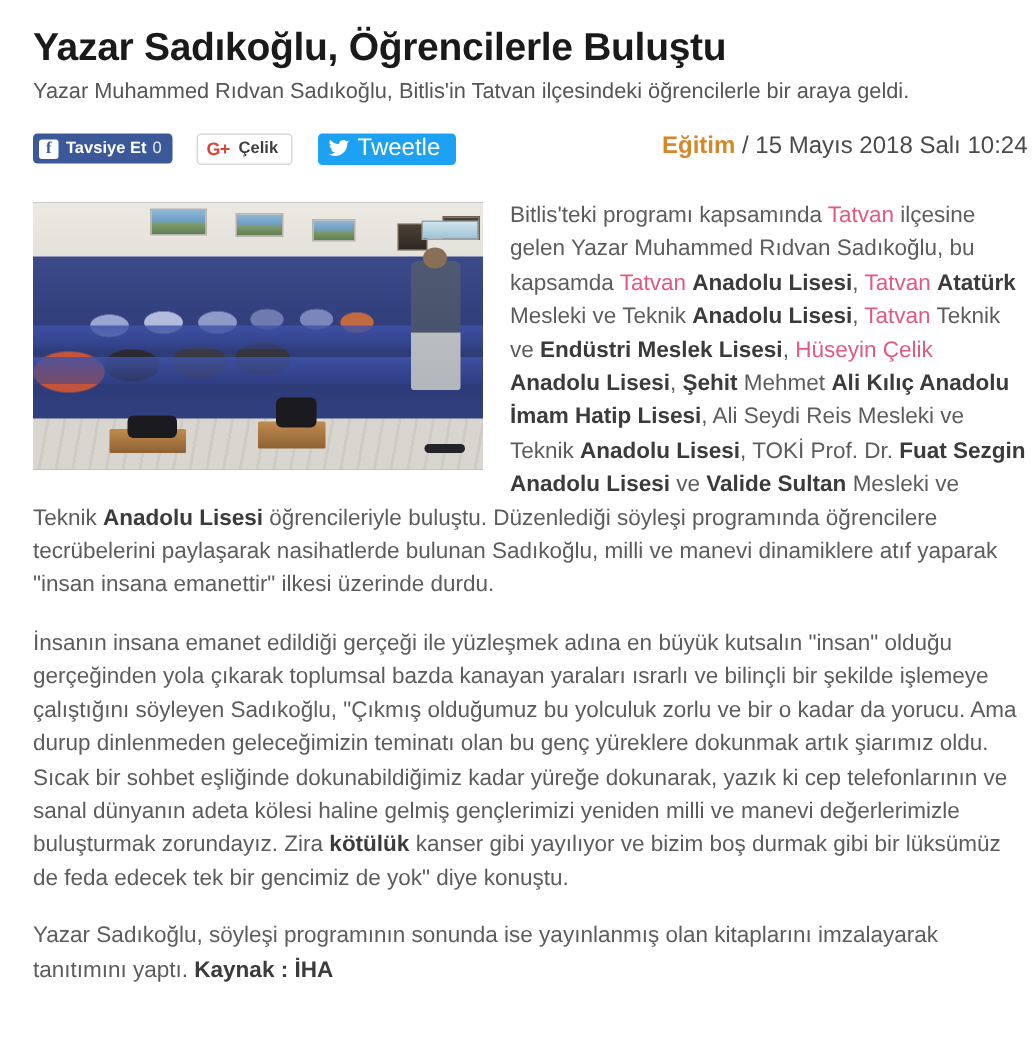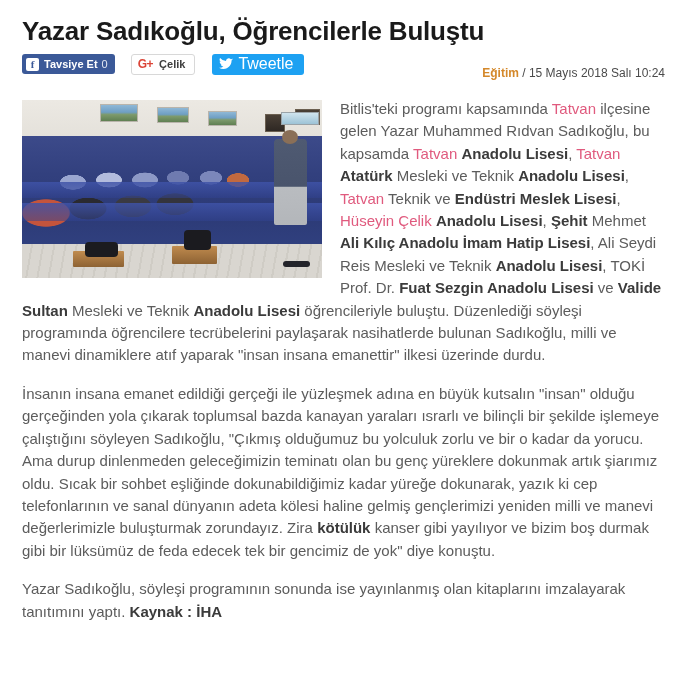--- a/index.html
+++ b/index.html
@@ -9,21 +9,21 @@
   body {
     width: 689px;
     height: 700px;
     background: #ffffff;
     font-family: "Liberation Sans", sans-serif;
     color: #4a4a4a;
     overflow: hidden;
   }
 
   .article {
-    padding: 16px 24px 0 22px;
+    padding: 16px 4px 0 22px;
     box-sizing: border-box;
     width: 689px;
   }
 
   .headline {
     font-size: 26px;
     line-height: 30px;
     font-weight: bold;
     color: #1a1a1a;
     letter-spacing: -0.2px;
@@ -113,24 +113,23 @@
   .tw-glyph {
     margin-right: 5px;
     display: inline-flex;
     align-items: center;
   }
 
   .meta {
     position: absolute;
     right: 0;
     top: 2px;
-    font-size: 12px;
+    font-size: 16px;
     color: #4a4a4a;
     white-space: nowrap;
-    margin-top: 12px;
   }
   .meta-cat {
     color: #d4882a;
     font-weight: bold;
   }
 
   
   .body-wrap {
     font-size: 15px;
     line-height: 22.4px;
@@ -242,20 +241,21 @@
     cursor: pointer;
   }
 </style>
 </head>
 <body>
 
 <div class="article">
 
   <h1 class="headline">Yazar Sadıkoğlu, Öğrencilerle Buluştu</h1>
 
+  <div class="subheadline">Yazar Muhammed Rıdvan Sadıkoğlu, Bitlis'in Tatvan ilçesindeki öğrencilerle bir araya geldi.</div>
 
   <div class="sharebar">
 
     <div class="btn btn-fb">
       <span class="fb-glyph">f</span>
       <span>Tavsiye Et</span>
       <span class="fb-count">0</span>
     </div>
 
     <div class="btn btn-gp">

